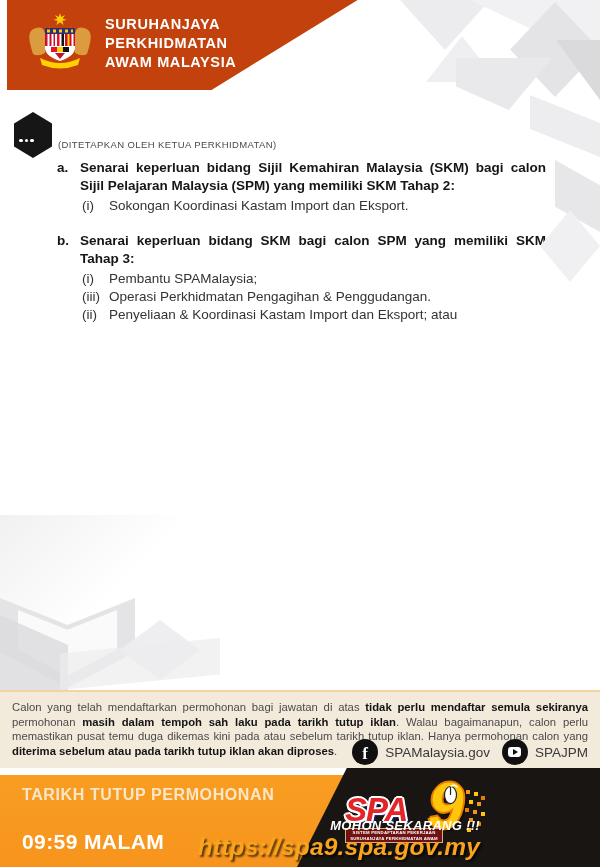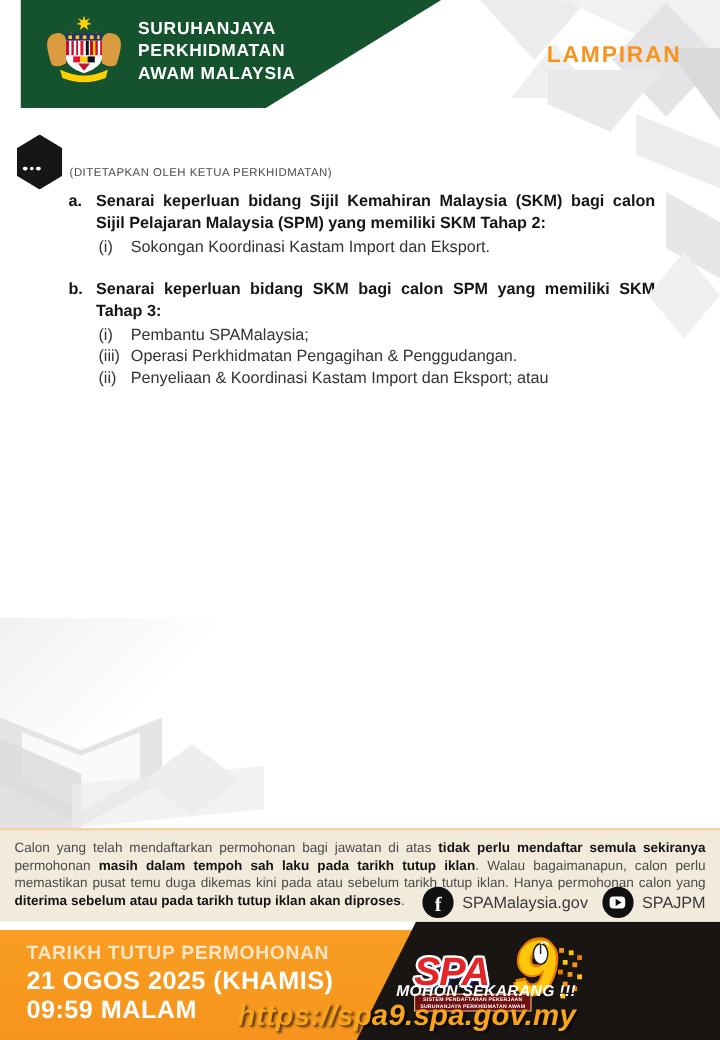--- a/index.html
+++ b/index.html
@@ -4,22 +4,22 @@
 <style>
   * { margin:0; padding:0; box-sizing:border-box; }
   body { background:#888; font-family:"Liberation Sans", sans-serif; }
   .page { position:relative; width:600px; height:867px; background:#ffffff; overflow:hidden; margin:0 auto; }
 
   
   .pat { position:absolute; }
   .pat i { position:absolute; display:block; }
 
   
-  .header-orange { position:absolute; top:0; left:17px; width:487px; height:90px;
-    background:#14532d; clip-path:polygon(0 0, 72% 0, 42% 100%, 0 100%); z-index:3; }
+  .header-orange { position:absolute; top:0; left:7px; width:487px; height:90px;
+    background:#c2410c; clip-path:polygon(0 0, 72% 0, 42% 100%, 0 100%); z-index:3; }
   .header-inner { position:absolute; top:13px; left:20px; display:flex; align-items:center; gap:12px; }
   .org-name { color:#ffffff; font-weight:800; font-size:14.5px; line-height:19px;
     letter-spacing:0.6px; white-space:pre-line; }
   .lampiran { position:absolute; top:36px; right:32px; z-index:4; color:#F7941D;
     font-weight:800; font-size:19px; letter-spacing:1.5px; }
 
   
   .hex { position:absolute; top:112px; left:14px; width:38px; height:46px; background:#161616;
     clip-path:polygon(50% 0,100% 25%,100% 75%,50% 100%,0 75%,0 25%); z-index:2; }
   .hex i { position:absolute; left:5px; bottom:16px; width:3.5px; height:3.5px; border-radius:50%;
@@ -150,21 +150,20 @@
           <rect x="36" y="34" width="6" height="5" fill="#111111"></rect>
           <path d="M28 40 h10 l-5 6 Z" fill="#C8102E"></path>
           <path d="M13 45 q20 10 40 0 l-2 7 q-18 7 -36 0 Z" fill="#FFD100"></path>
         </svg>
       </span>
       <div class="org-name">SURUHANJAYA
 PERKHIDMATAN
 AWAM MALAYSIA</div>
     </div>
   </div>
-  <div class="lampiran">LAMPIRAN</div>
 
   <div class="hex">
       <i></i>
       <i></i>
       <i></i>
     </div>
   <div class="page-subtitle">(DITETAPKAN OLEH KETUA PERKHIDMATAN)</div>
 
   <div class="lists">
     <div class="section">
@@ -219,21 +218,20 @@
         </span>
       <span>SPAJPM</span>
     </div>
   </div>
 
   <div class="footer-bar">
     <div class="fb-orange"></div>
     <div class="fb-black"></div>
 
     <div class="closing-label">TARIKH TUTUP PERMOHONAN</div>
-    <div class="closing-date">21 OGOS 2025 (KHAMIS)</div>
     <div class="closing-time">09:59 MALAM</div>
 
     <div class="spa9">
       <span class="spa-nine">9</span>
       <span class="spa-word">SPA</span>
       <div class="spa-banner">
         <div>SISTEM PENDAFTARAN PEKERJAAN</div>
         <div>SURUHANJAYA PERKHIDMATAN AWAM</div>
       </div>
       <span class="mouse">

